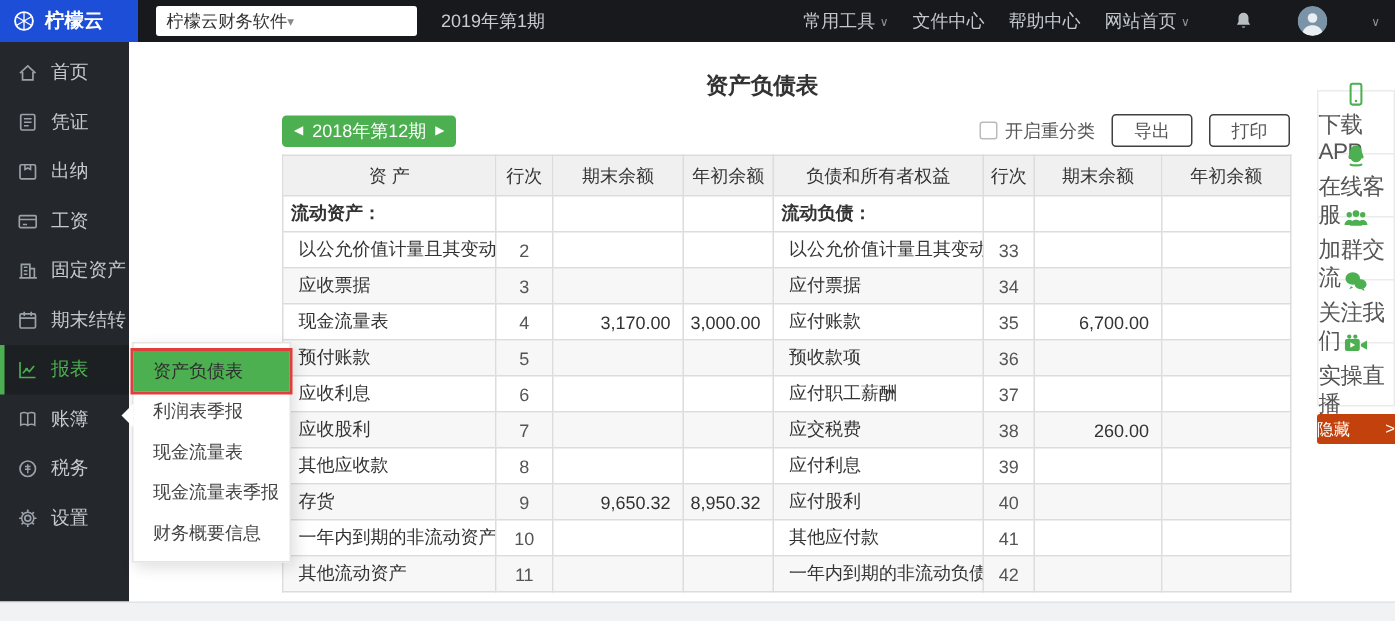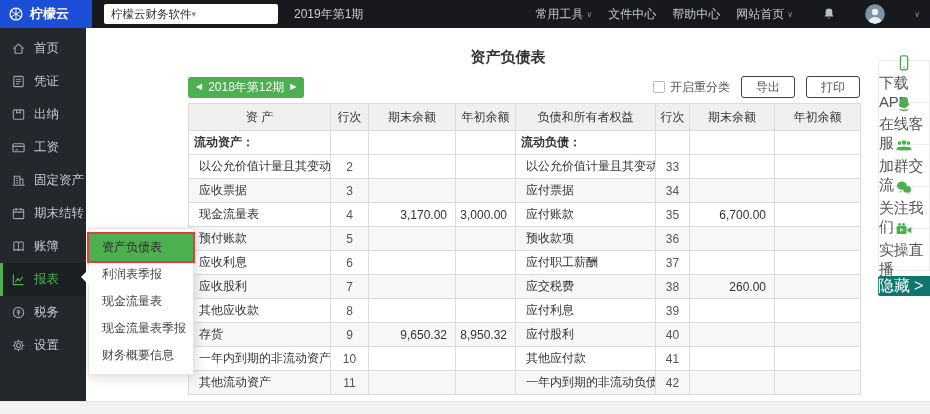--- a/index.html
+++ b/index.html
@@ -53,21 +53,21 @@
   td.line{text-align:center;color:#555}
   td.amount{text-align:right;padding-right:8px}
   tr.alt{background:#f7f7f7}
   tr.section td.name{font-weight:bold;padding-left:5px}
 
   
   .right-widget{position:absolute;top:60px;right:0;width:52px;z-index:6}
   .widget-box{height:43px;background:#fff;border:1px solid #ebebeb;margin-bottom:-1px;display:flex;flex-direction:column;align-items:center;justify-content:center;gap:2px;cursor:pointer;box-sizing:border-box}
   .widget-icon{color:#4caf50;height:19px;display:flex}
   .widget-label{font-size:15px;color:#555;letter-spacing:-.3px}
-  .hide-btn{margin-top:6px;background:#0f766e;color:#fff;height:20px;border-radius:2px 0 0 2px;display:flex;align-items:center;justify-content:flex-start;font-size:16px;gap:4px;cursor:pointer}
+  .hide-btn{margin-top:6px;background:#c2410c;color:#fff;height:20px;border-radius:2px 0 0 2px;display:flex;align-items:center;justify-content:space-between;font-size:11px;gap:4px;cursor:pointer}
 
   
   .bottom-strip{position:absolute;left:0;right:0;bottom:0;height:12px;background:#f1f2f3;border-top:1px solid #e3e4e5;z-index:10}
 </style>
 </head>
 <body>
 
 <div class="topbar">
   <div class="brand">
     <span class="logo-ic">
@@ -164,37 +164,37 @@
     </div>
     <div class="side-item">
       <span class="s-icon">
         <svg viewBox="0 0 16 16" width="15" height="15">
           <rect x="2.5" y="3.5" width="11" height="10" rx="1" fill="none" stroke="currentColor" stroke-width="1.2"></rect>
           <path d="M2.5 6.5h11M5.5 2v3M10.5 2v3" stroke="currentColor" stroke-width="1.2" fill="none"></path>
         </svg>
       </span>
       <span>期末结转</span>
     </div>
-    <div class="side-item">
-      <span class="s-icon">
-        <svg viewBox="0 0 16 16" width="15" height="15">
-          <path d="M8 4C6.8 2.9 4.4 2.9 3 3.8v8.4c1.4-.9 3.8-.9 5 .2 1.2-1.1 3.6-1.1 5-.2V3.8C11.6 2.9 9.2 2.9 8 4v8.4" fill="none" stroke="currentColor" stroke-width="1.1"></path>
-        </svg>
-      </span>
-      <span>账簿</span>
-    </div>
     <div class="side-item active">
       <span class="s-icon">
         <svg viewBox="0 0 16 16" width="15" height="15">
           <path d="M2.5 2.5v11h11" fill="none" stroke="currentColor" stroke-width="1.2"></path>
           <path d="M4.5 10.5 7.2 7.5l2 1.8 3.3-4" fill="none" stroke="currentColor" stroke-width="1.2"></path>
           <circle cx="7.2" cy="7.5" r="1" fill="currentColor"></circle>
         </svg>
       </span>
       <span>报表</span>
+    </div>
+    <div class="side-item">
+      <span class="s-icon">
+        <svg viewBox="0 0 16 16" width="15" height="15">
+          <path d="M8 4C6.8 2.9 4.4 2.9 3 3.8v8.4c1.4-.9 3.8-.9 5 .2 1.2-1.1 3.6-1.1 5-.2V3.8C11.6 2.9 9.2 2.9 8 4v8.4" fill="none" stroke="currentColor" stroke-width="1.1"></path>
+        </svg>
+      </span>
+      <span>账簿</span>
     </div>
     <div class="side-item">
       <span class="s-icon">
         <svg viewBox="0 0 16 16" width="15" height="15">
           <circle cx="8" cy="8" r="5.5" fill="none" stroke="currentColor" stroke-width="1.2"></circle>
           <path d="M8 4.8v6.4M6 6.4h4M6 8.4h4" stroke="currentColor" stroke-width="1" fill="none"></path>
         </svg>
       </span>
       <span>税务</span>
     </div>

